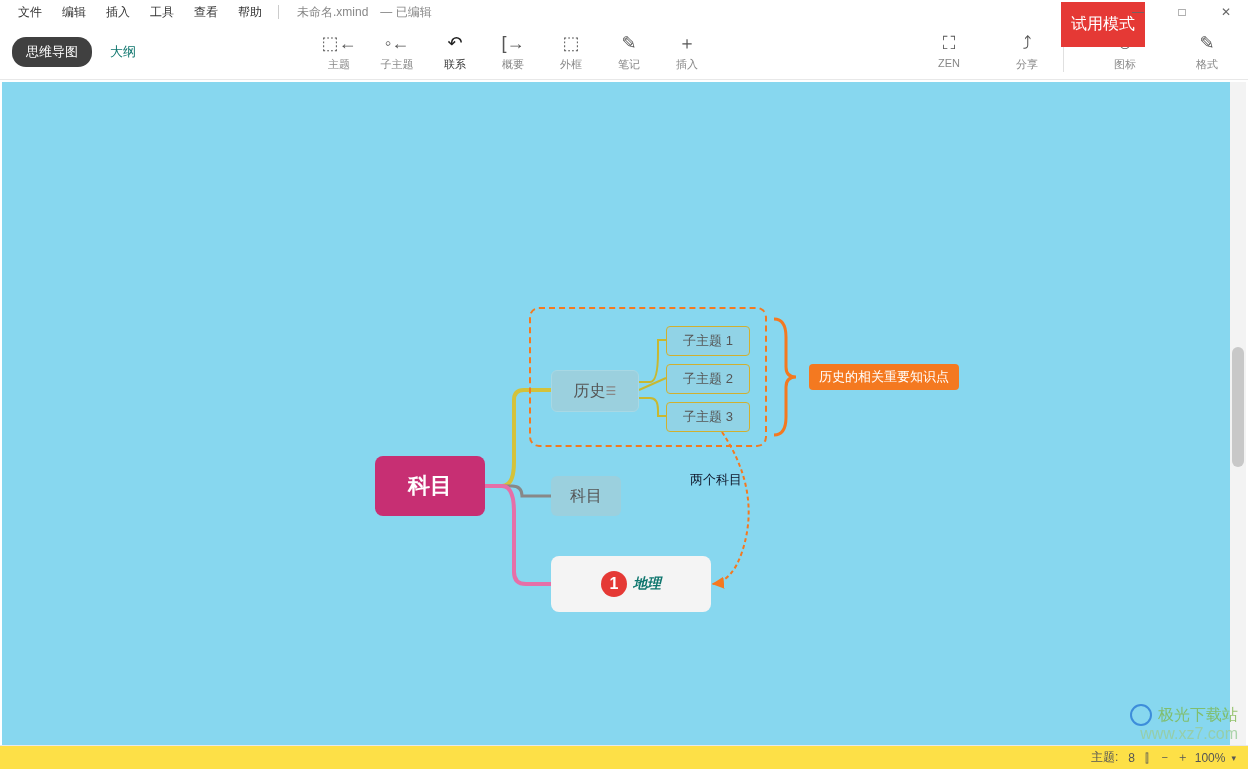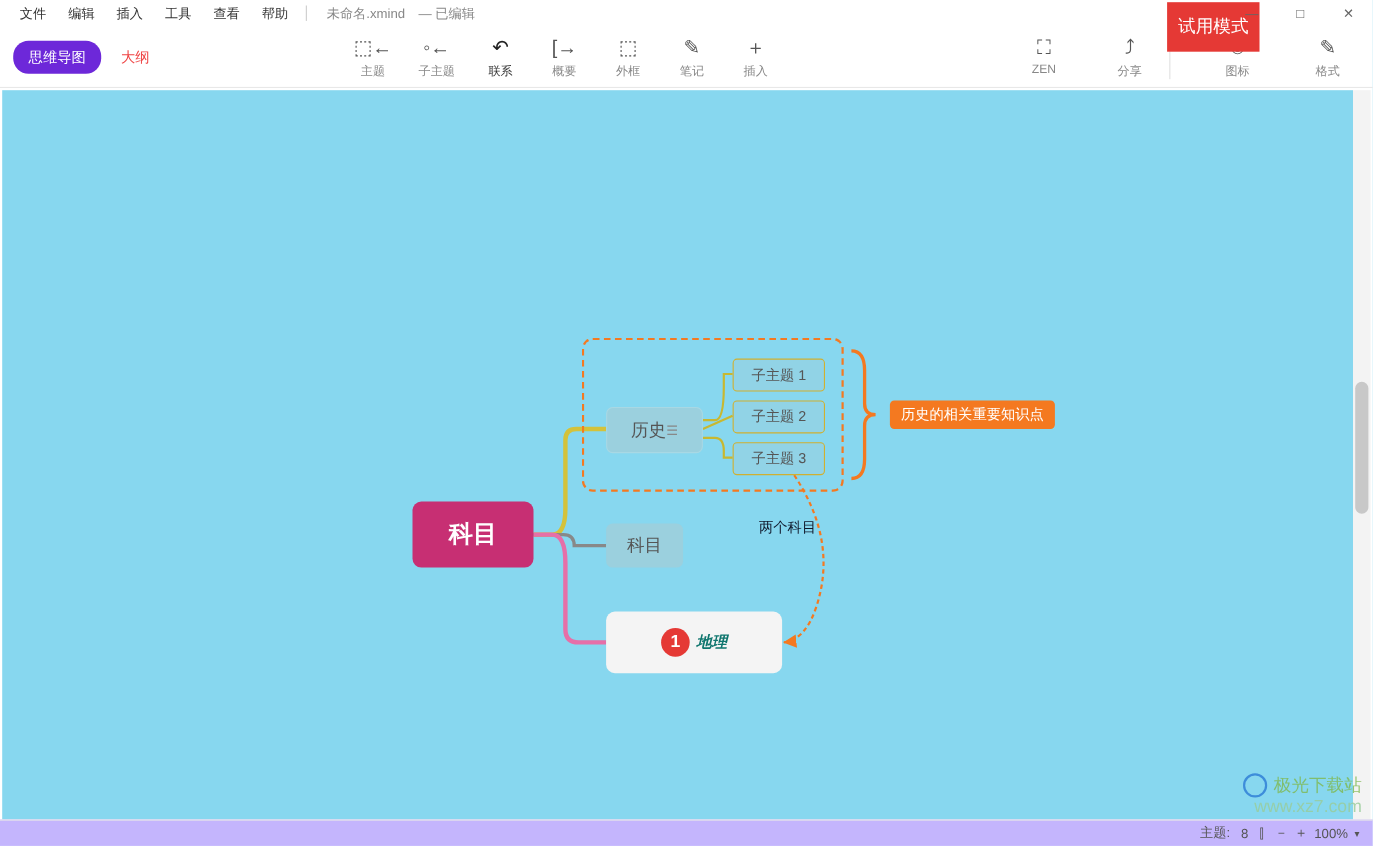--- a/index.html
+++ b/index.html
@@ -6,22 +6,22 @@
 body{width:1248px;height:769px;background:#fff;overflow:hidden;position:relative}
 .menubar{height:24px;display:flex;align-items:center;padding:0 8px;font-size:12px;color:#333}
 .menubar .mi{padding:0 10px;cursor:pointer}
 .menubar .divider{width:1px;height:14px;background:#ccc;margin:0 6px}
 .menubar .title{color:#888;margin-left:12px}
 .trial-badge{position:absolute;right:103px;top:2px;background:#e53935;color:#fff;font-size:16px;padding:12px 10px}
 .win-controls{position:absolute;right:0;top:0;display:flex}
 .win-controls div{width:44px;height:24px;display:flex;align-items:center;justify-content:center;color:#666;font-size:12px}
 .toolbar{height:56px;display:flex;align-items:center;padding:0 12px;border-bottom:1px solid #e8e8e8}
 .view-toggle{display:flex;align-items:center;gap:4px}
-.view-btn{padding:6px 14px;border-radius:14px;font-size:13px;color:#ef4444}
-.view-btn.active{background:#6d28d9;color:#fff}
+.view-btn{padding:6px 14px;border-radius:14px;font-size:13px;color:#0f766e}
+.view-btn.active{background:#404040;color:#fff}
 .tool-group{display:flex;margin-left:160px}
 .tool-item{width:58px;display:flex;flex-direction:column;align-items:center;gap:2px;color:#888;font-size:11px}
 .tool-item.active{color:#333}
 .tool-item .icon{height:24px;display:flex;align-items:center;justify-content:center;font-size:18px;color:#555}
 .tool-item.active .icon{color:#222}
 .right-tools{margin-left:auto;display:flex;gap:30px}
 .right-tools .tool-item{width:48px}
 .far-right{display:flex;gap:24px;margin-left:20px}
 .divider-v{width:1px;height:40px;background:#e0e0e0;margin:0 12px}
 .canvas{position:absolute;left:2px;top:82px;right:18px;bottom:24px;background:#87d7ef;overflow:hidden}
@@ -36,21 +36,21 @@
 .st1{left:664px;top:244px}
 .st2{left:664px;top:282px}
 .st3{left:664px;top:320px}
 .boundary{position:absolute;left:527px;top:225px;width:238px;height:140px;border:2px dashed #f47920;border-radius:10px;pointer-events:none}
 .brace{position:absolute;left:770px;top:235px;width:26px;height:120px}
 .brace svg{width:100%;height:100%}
 .summary{position:absolute;left:807px;top:282px;background:#f47920;color:#fff;font-size:13px;padding:4px 10px;border-radius:4px}
 .rel-label{position:absolute;left:688px;top:389px;font-size:13px;color:#0f172a}
 .scrollbar-v{position:absolute;right:2px;top:82px;bottom:24px;width:16px;background:#f3f3f3}
 .scrollbar-v .thumb{position:absolute;left:2px;right:2px;top:40%;height:120px;background:#c8c8c8;border-radius:6px}
-.statusbar{position:absolute;left:0;right:0;bottom:0;height:24px;display:flex;align-items:center;justify-content:flex-end;padding:0 12px;font-size:12px;color:#555;gap:10px;border-top:1px solid #e8e8e8;background:#c4b5fd}
+.statusbar{position:absolute;left:0;right:0;bottom:0;height:24px;display:flex;align-items:center;justify-content:flex-end;padding:0 12px;font-size:12px;color:#555;gap:10px;border-top:1px solid #e8e8e8;background:#fde047}
 .zoom-ctrl{display:flex;align-items:center;gap:6px}
 .connector{position:absolute;pointer-events:none}
 .watermark{position:absolute;right:10px;bottom:26px;color:#7fb84e;font-size:16px;opacity:.8;text-align:right;line-height:1.2}
 .watermark .logo{width:22px;height:22px;border:2px solid #2b7bd6;border-radius:50%;display:inline-block;position:relative;top:6px;margin-right:2px}
 </style>
 </head>
 <body>
 
 <div class="menubar">
   <span class="mi">文件</span>

